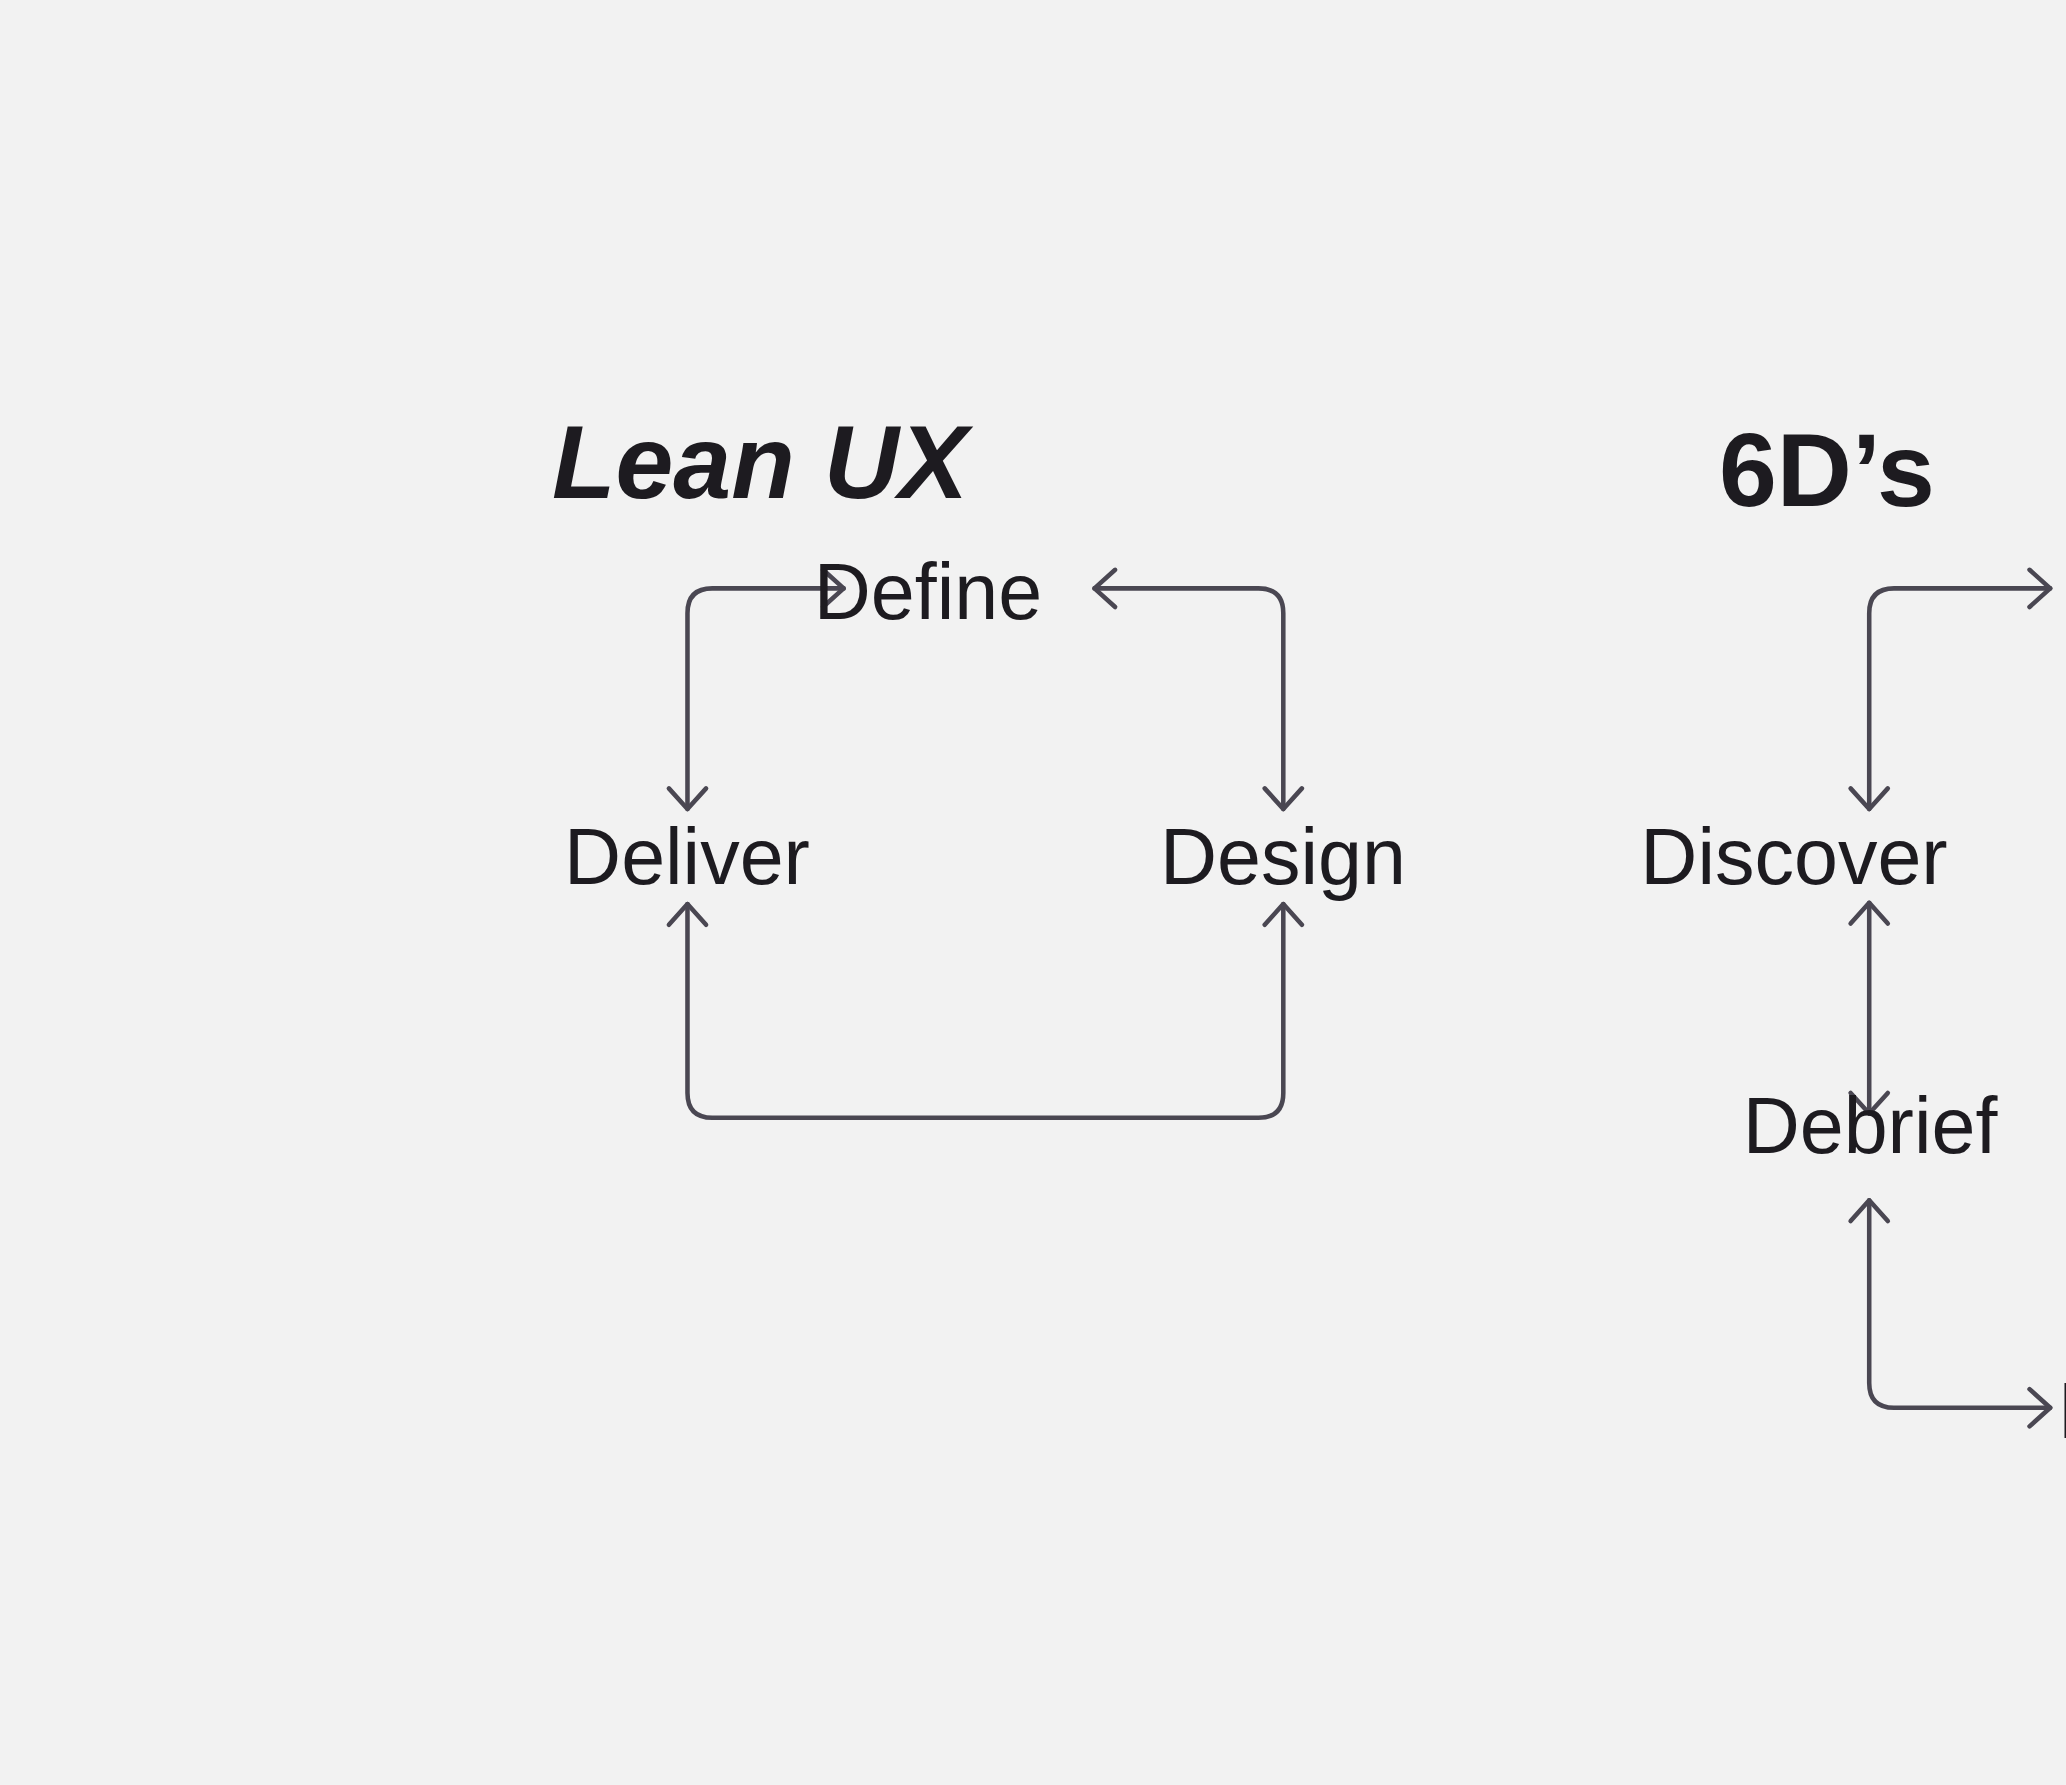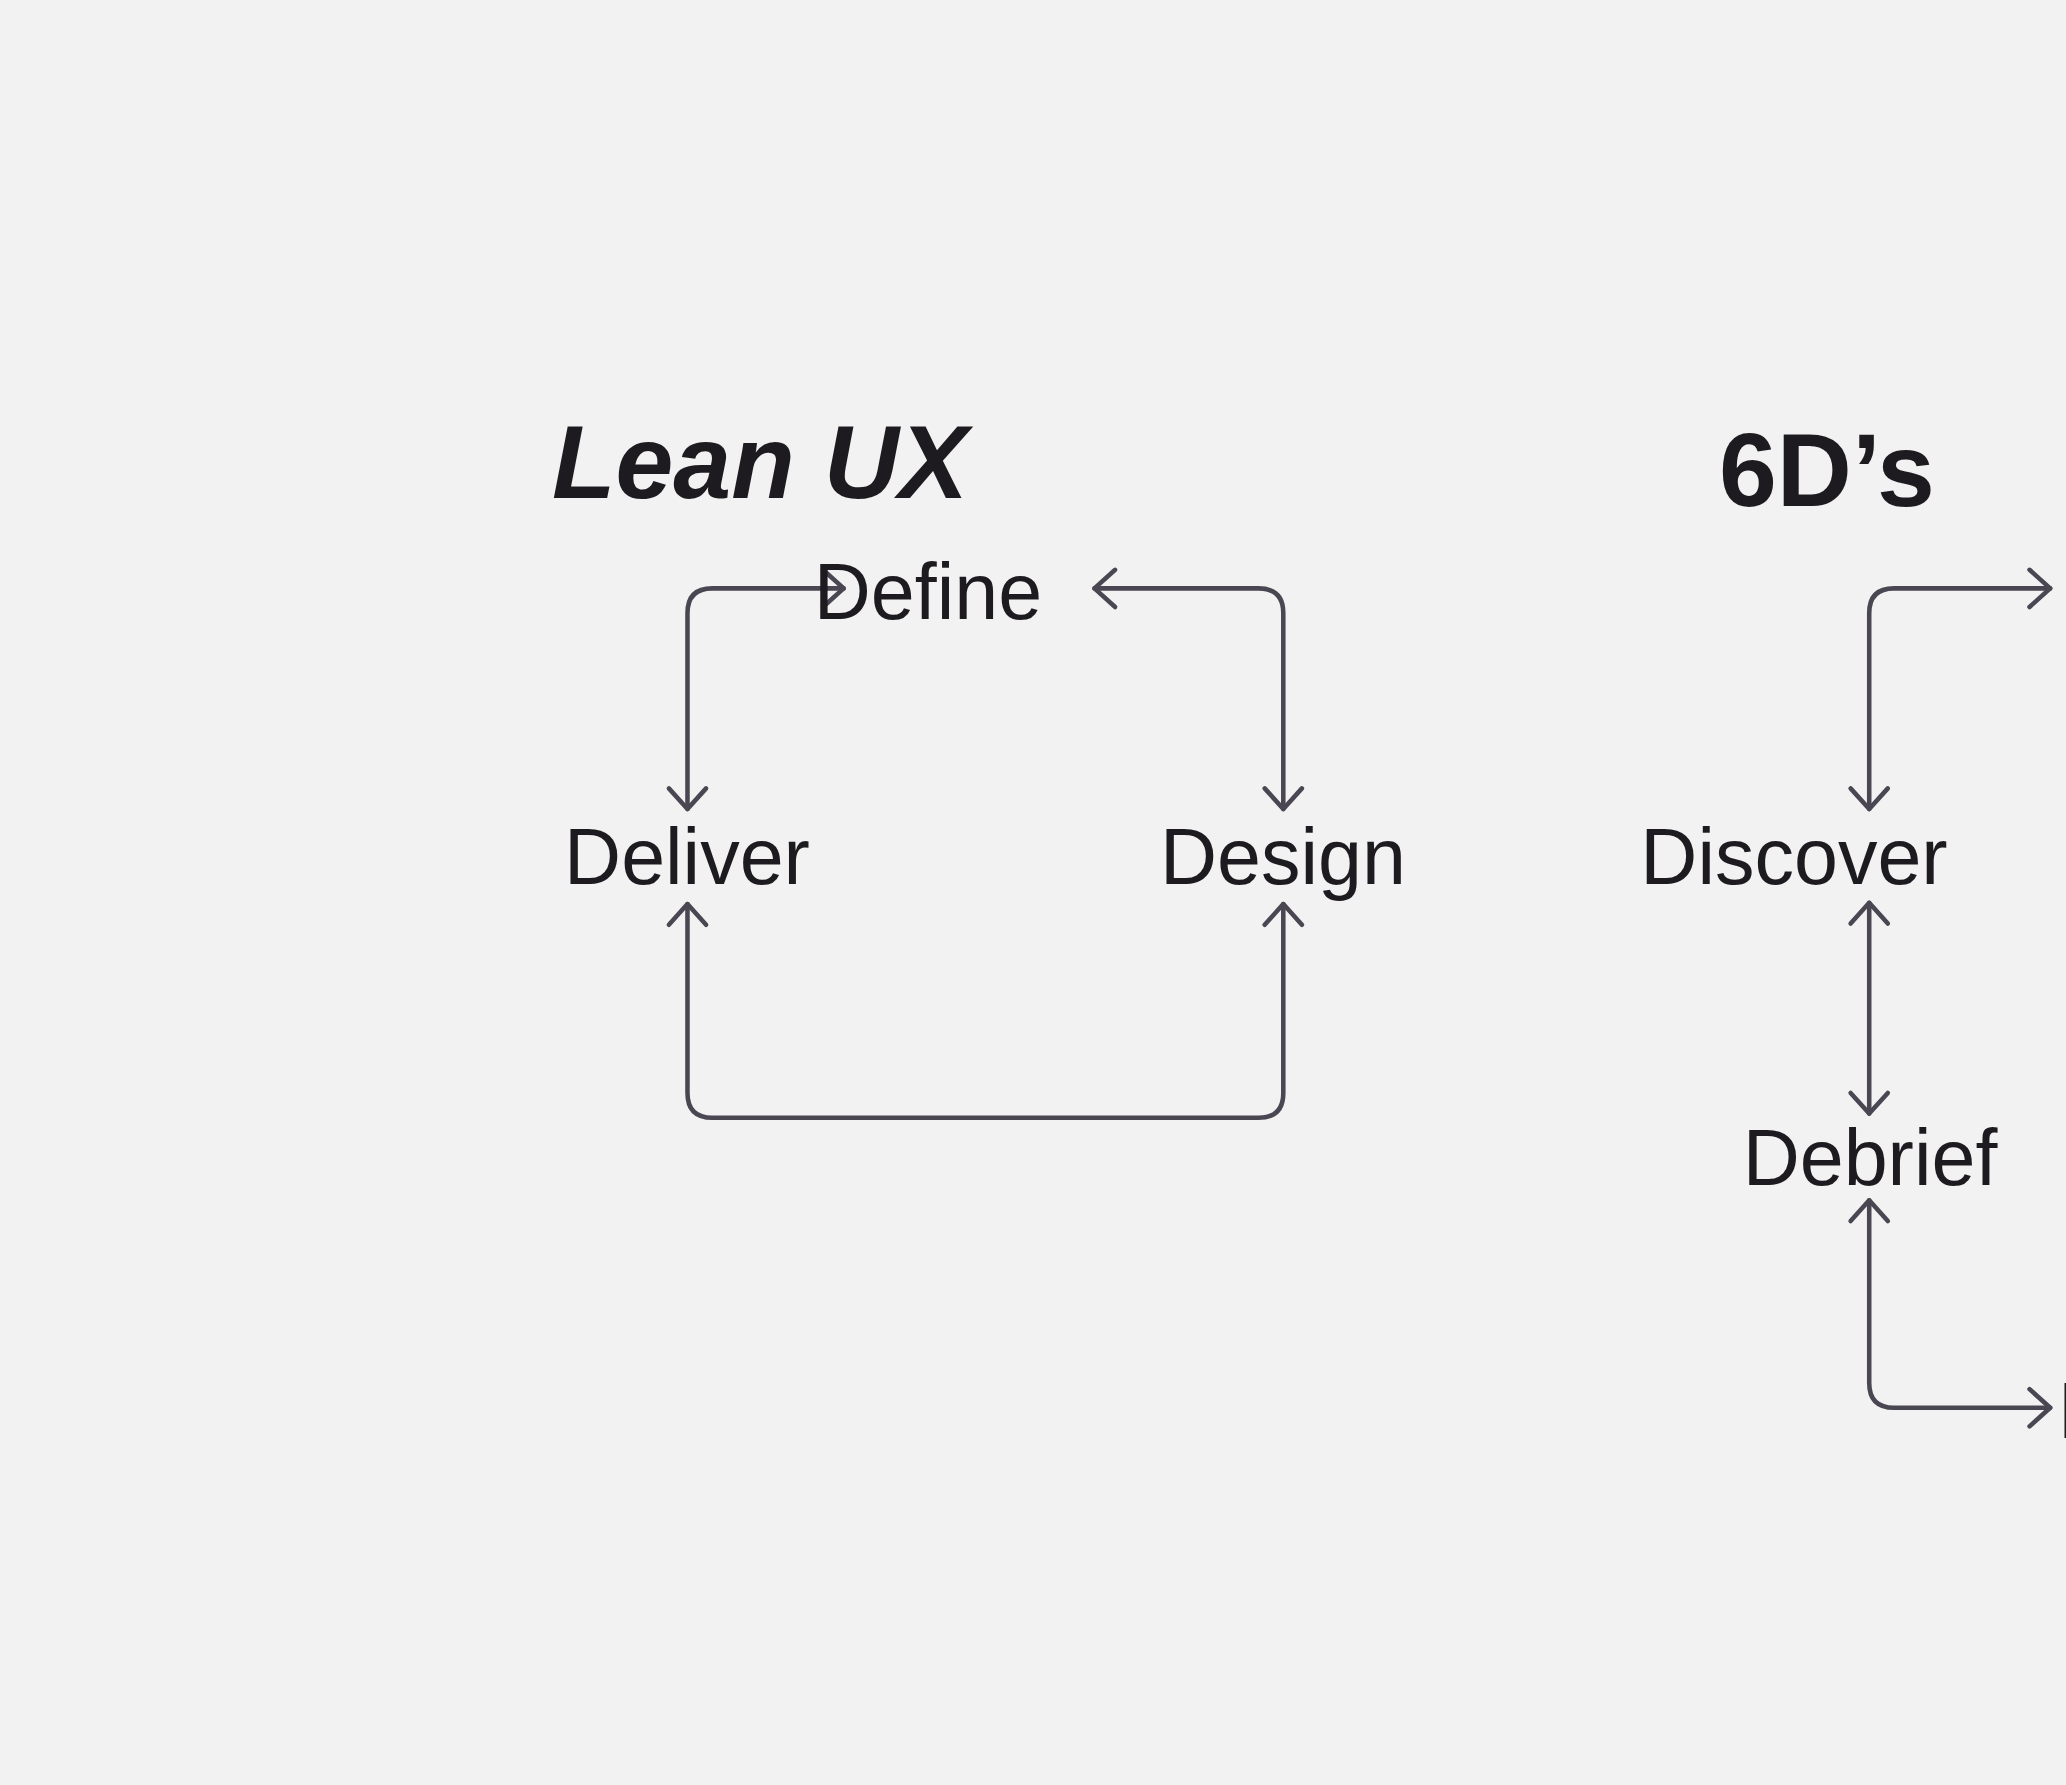--- a/index.html
+++ b/index.html
@@ -121,19 +121,19 @@
     <div class="node-label" style="left:920px; top:591px;margin-left:8px;">Define</div>
     <div class="node-label" style="left:687px; top:856px;">Deliver</div>
     <div class="node-label" style="left:1283px; top:856px;">Design</div>
   </section>
 
   <section>
     <h1 class="diagram-title" style="left:1719px; top:400px;">6D’s</h1>
     <div class="node-label" style="left:2181px; top:591px;">Define</div>
     <div class="node-label" style="left:1794px; top:856px;">Discover</div>
 
-    <div class="node-label" style="left:1870px; top:1157px;text-align:right;">Debrief</div>
+    <div class="node-label" style="left:1870px; top:1125px;text-align:right;">Debrief</div>
 
     <div class="node-label" style="left:2181px; top:1410px;">Deliver</div>
   </section>
 
 </div>
 
 
 </body></html>

